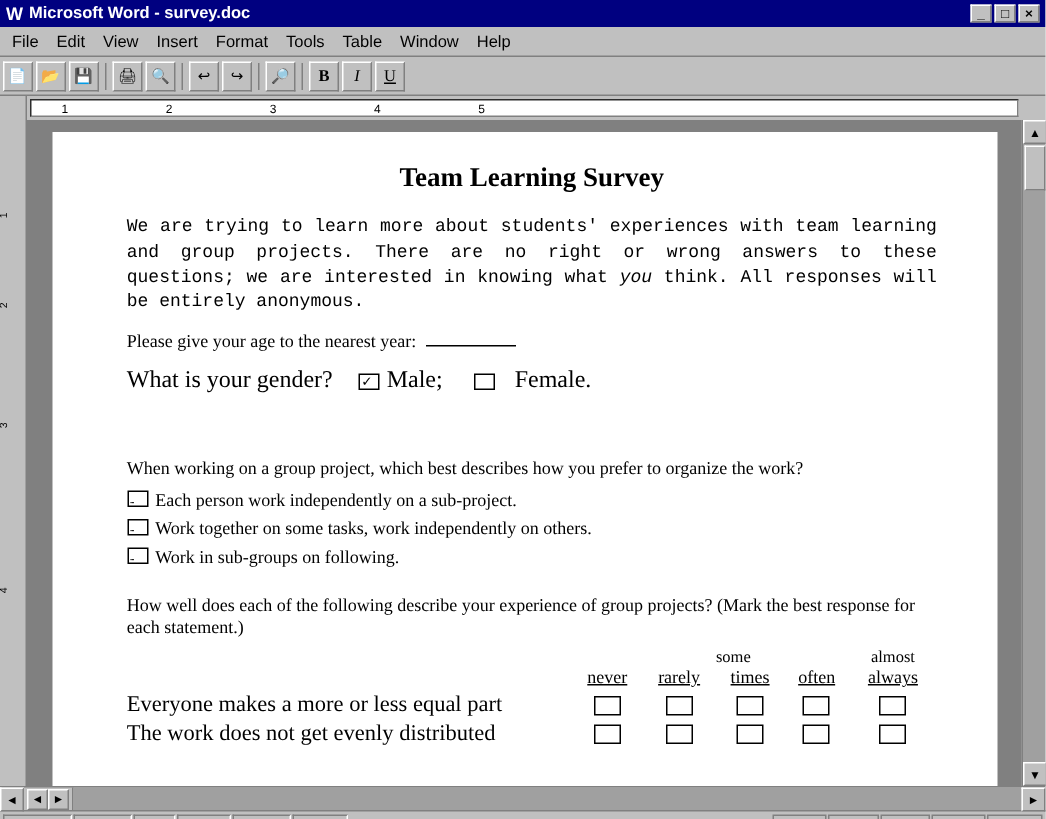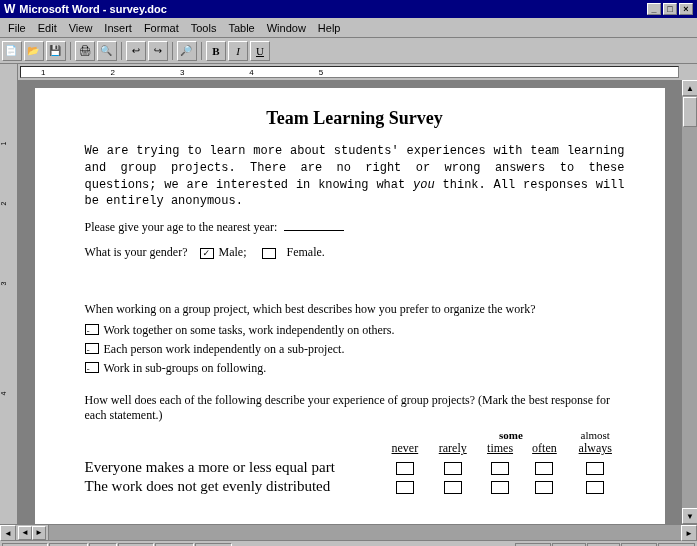--- a/index.html
+++ b/index.html
@@ -202,21 +202,21 @@
       font-family: 'Times New Roman', Times, serif;
       margin-bottom: 10px;
     }
     .age-blank {
       display: inline-block;
       width: 60px;
       border-bottom: 1px solid black;
       margin-left: 4px;
     }
     .gender-line {
-      font-size: 12px;
+      font-size: 16px;
       font-family: 'Times New Roman', Times, serif;
       margin-bottom: 10px;
     }
     .checkbox-inline {
       display: inline-block;
       border: 1px solid black;
       width: 14px;
       height: 11px;
       vertical-align: middle;
       margin: 0 1px;
@@ -414,42 +414,42 @@
         &nbsp;&nbsp;&nbsp;
         <span class="checkbox-inline"></span>
         &nbsp;
         <span>Female.</span>
       </div>
 
       <div class="organize-section">
         <div style="margin-bottom:4px;margin-top:41px;">When working on a group project, which best describes how you prefer to organize the work?</div>
         <div class="option-line">
           <span class="option-box option-box-filled"></span>
-          <span>Work together on some tasks, work independently on others.</span>
+          <span>Each person work independently on a sub-project.</span>
         </div>
         <div class="option-line">
           <span class="option-box option-box-filled"></span>
-          <span>Each person work independently on a sub-project.</span>
+          <span>Work together on some tasks, work independently on others.</span>
         </div>
         <div class="option-line">
           <span class="option-box option-box-filled"></span>
           <span>Work in sub-groups on following.</span>
         </div>
       </div>
 
       <div class="scale-section">
         <p style="margin-bottom:6px;">How well does each of the following describe your experience of group projects?  (Mark the best response for each statement.)</p>
 
         <table class="scale-table">
           <thead>
             <tr>
               <td style="width:55%;"></td>
               <td class="scale-header-top"></td>
               <td class="scale-header-top"></td>
-              <td class="scale-header-top" style="text-align:right;font-weight:bold;">some</td>
+              <td class="scale-header-top" style="text-align:left;">some</td>
               <td class="scale-header-top"></td>
               <td class="scale-header-top" style="text-align:center;">almost</td>
             </tr>
             <tr>
               <td></td>
               <td class="scale-header"><span class="scale-underline">never</span></td>
               <td class="scale-header"><span class="scale-underline">rarely</span></td>
               <td class="scale-header"><span class="scale-underline">times</span></td>
               <td class="scale-header"><span class="scale-underline">often</span></td>
               <td class="scale-header"><span class="scale-underline">always</span></td>

